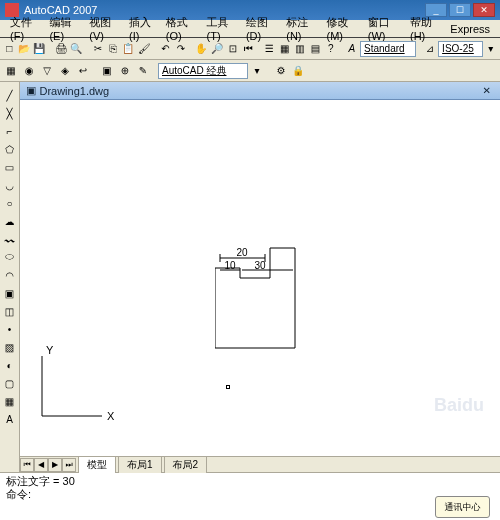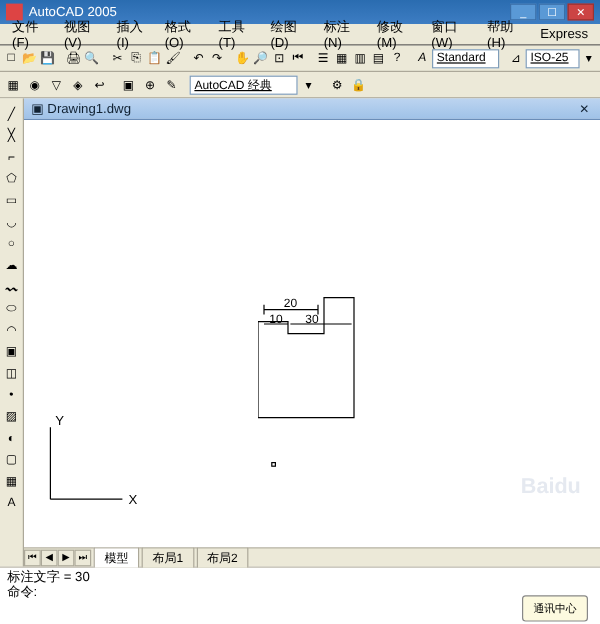--- a/index.html
+++ b/index.html
@@ -37,29 +37,30 @@
 .cmdline { height: 28px; background: #fff; border-top: 1px solid #aca899; padding: 2px 6px; font-size: 11px; font-family: monospace; line-height: 13px; }
 .notice { position: absolute; right: 10px; bottom: 2px; width: 55px; height: 22px; border: 1px solid #888; border-radius: 3px; background: #fdfae0; font-size: 9px; display: flex; align-items: center; justify-content: center; margin-top: 36px; }
 .dot { position: absolute; left: 206px; top: 285px; width: 4px; height: 4px; border: 1px solid #000; }
 .watermark { position: absolute; right: 16px; bottom: 40px; font-size: 18px; color: #e5e9f0; font-weight: bold; }
 </style>
 </head>
 <body>
 
 <div class="titlebar">
   <div class="icon"></div>
-  <span>AutoCAD 2005</span>
+  <span>AutoCAD 2007</span>
   <div class="spacer"></div>
   <div class="winbtn">_</div>
   <div class="winbtn">☐</div>
   <div class="winbtn close">✕</div>
 </div>
 
 <div class="menubar">
   <span>文件(F)</span>
+  <span>编辑(E)</span>
   <span>视图(V)</span>
   <span>插入(I)</span>
   <span>格式(O)</span>
   <span>工具(T)</span>
   <span>绘图(D)</span>
   <span>标注(N)</span>
   <span>修改(M)</span>
   <span>窗口(W)</span>
   <span>帮助(H)</span>
   <span>Express</span>

